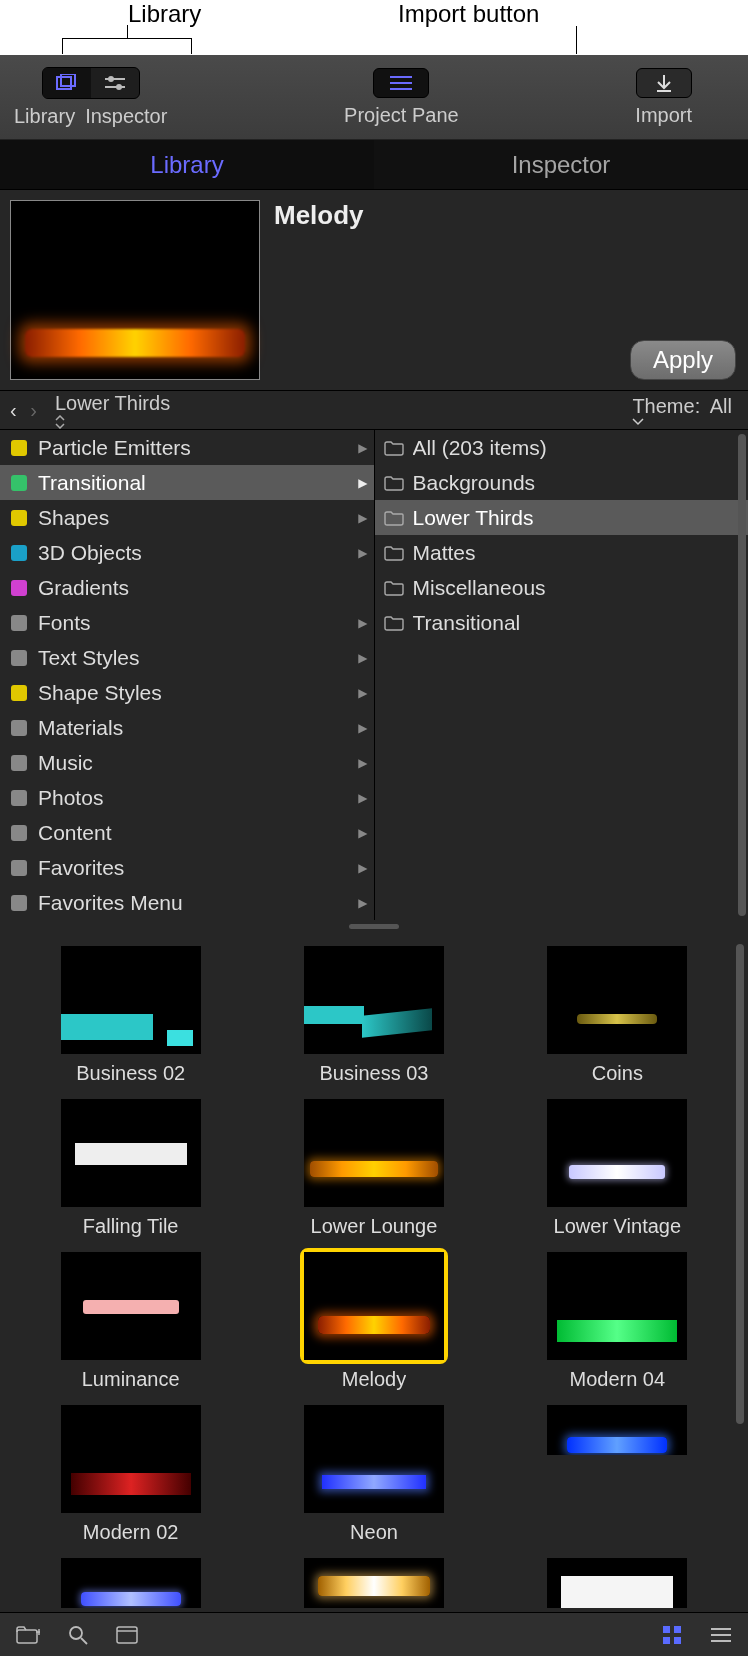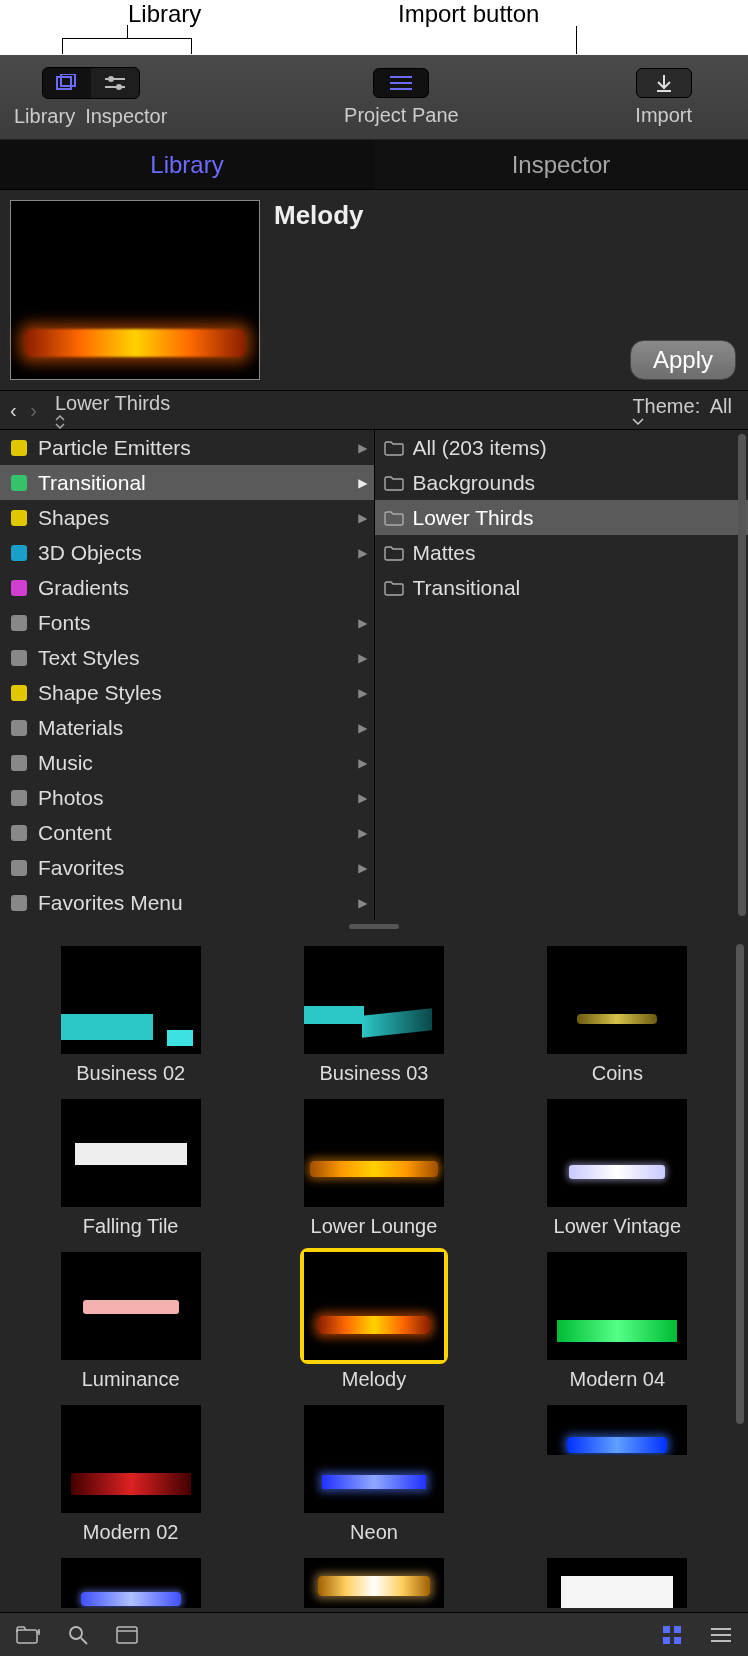--- a/index.html
+++ b/index.html
@@ -364,20 +364,28 @@
             </svg>
           </span>
           <span class="lbl">Mattes</span>
         </div>
         <div class="col-row">
           <span class="ic">
             <svg width="20" height="16">
               <path d="M1 4 Q1 2 3 2 L7 2 L9 4 L18 4 Q19 4 19 5 L19 13 Q19 15 17 15 L3 15 Q1 15 1 13 Z" fill="none" stroke="#aaa" stroke-width="1.4"></path>
             </svg>
           </span>
+          <span class="lbl">Miscellaneous</span>
+        </div>
+        <div class="col-row">
+          <span class="ic">
+            <svg width="20" height="16">
+              <path d="M1 4 Q1 2 3 2 L7 2 L9 4 L18 4 Q19 4 19 5 L19 13 Q19 15 17 15 L3 15 Q1 15 1 13 Z" fill="none" stroke="#aaa" stroke-width="1.4"></path>
+            </svg>
+          </span>
           <span class="lbl">Transitional</span>
         </div>
         <div class="col-scroll"></div>
     </div>
   </div>
 
   <div class="drag-handle">
       <div></div>
     </div>
 

